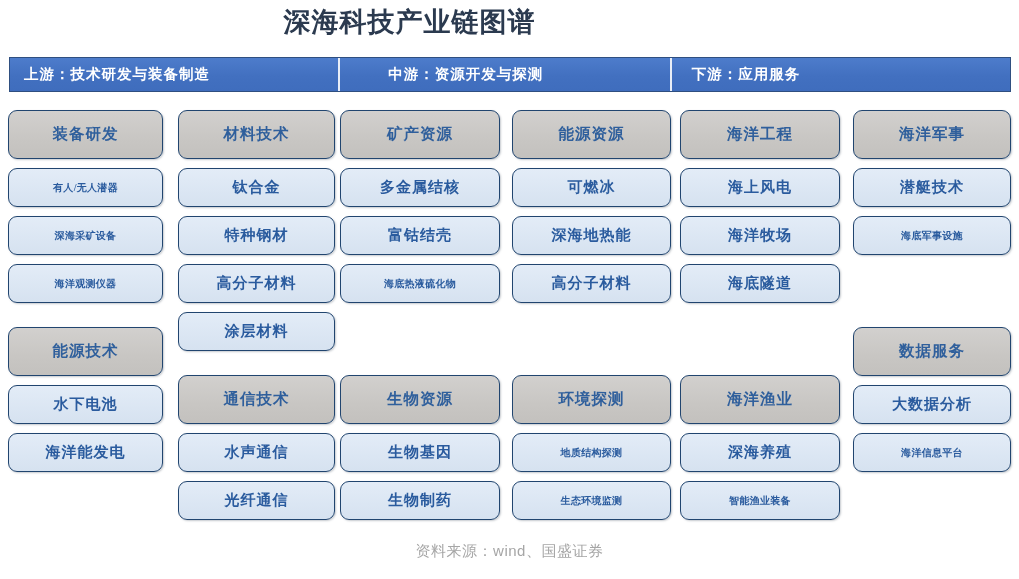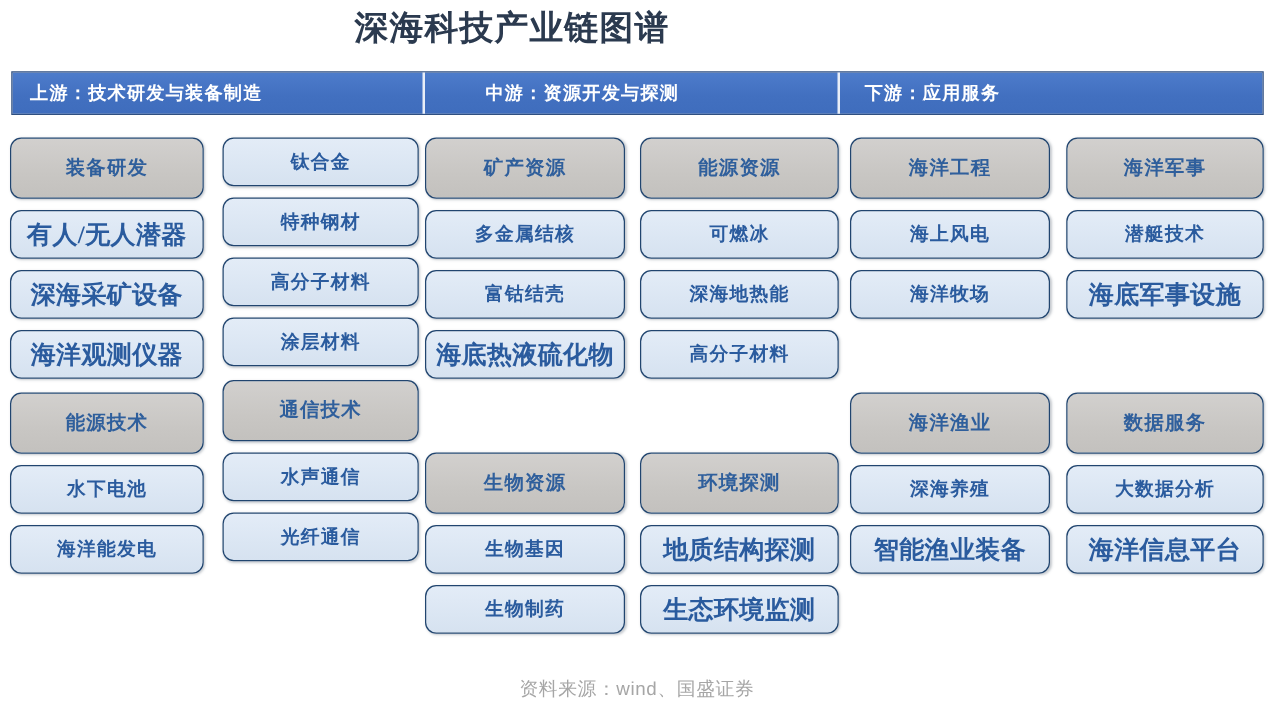--- a/index.html
+++ b/index.html
@@ -70,21 +70,21 @@
     top: 0;
   }
   .col-0 { left: 8px;   width: 155px; }
   .col-1 { left: 178px; width: 157px; }
   .col-2 { left: 340px; width: 160px; }
   .col-3 { left: 512px; width: 159px; }
   .col-4 { left: 680px; width: 160px; }
   .col-5 { left: 853px; width: 158px; }
 
   .grp { position: relative; }
-  .grp.g2 { margin-top: 11px; }
+  .grp.g2 { margin-top: 24px; }
 
   .node {
     box-sizing: border-box;
     height: 49px;
     margin-bottom: 9px;
     border-radius: 9px;
     border: 1.6px solid #21456f;
     display: flex;
     align-items: center;
     justify-content: center;
@@ -99,21 +99,21 @@
   .node.cat {
     background: linear-gradient(180deg, #d2d0ce 0%, #c8c6c3 60%, #c3c1be 100%);
     color: #2f5f9c;
   }
   .node.leaf {
     height: 39px;
     background: linear-gradient(180deg, #e3ecf7 0%, #dbe6f3 60%, #d6e2f0 100%);
     color: #2a5b9e;
     font-size: 15px;
   }
-  .node.leaf.tight { font-size: 20px; letter-spacing: 0.3px; }
+  .node.leaf.tight { font-size: 10px; letter-spacing: 0.3px; }
   .node.spacer {
     border: none;
     background: none;
     box-shadow: none;
   }
 
   #source-note {
     position: absolute;
     left: 0;
     top: 542px;
@@ -145,20 +145,21 @@
         <div class="node leaf tight">海洋观测仪器</div>
       </div>
       <div class="grp g2">
         <div class="node cat">能源技术</div>
         <div class="node leaf">水下电池</div>
         <div class="node leaf">海洋能发电</div>
       </div>
     </div>
     <div class="col col-1">
       <div class="grp">
+        <div class="node cat">材料技术</div>
         <div class="node leaf">钛合金</div>
         <div class="node leaf">特种钢材</div>
         <div class="node leaf">高分子材料</div>
         <div class="node leaf">涂层材料</div>
       </div>
       <div class="grp g2">
         <div class="node cat">通信技术</div>
         <div class="node leaf">水声通信</div>
         <div class="node leaf">光纤通信</div>
       </div>
@@ -189,20 +190,21 @@
         <div class="node cat">环境探测</div>
         <div class="node leaf tight">地质结构探测</div>
         <div class="node leaf tight">生态环境监测</div>
       </div>
     </div>
     <div class="col col-4">
       <div class="grp">
         <div class="node cat">海洋工程</div>
         <div class="node leaf">海上风电</div>
         <div class="node leaf">海洋牧场</div>
+        <div class="node leaf">海底隧道</div>
         <div class="node leaf spacer"></div>
       </div>
       <div class="grp g2">
         <div class="node cat">海洋渔业</div>
         <div class="node leaf">深海养殖</div>
         <div class="node leaf tight">智能渔业装备</div>
       </div>
     </div>
     <div class="col col-5">
       <div class="grp">

